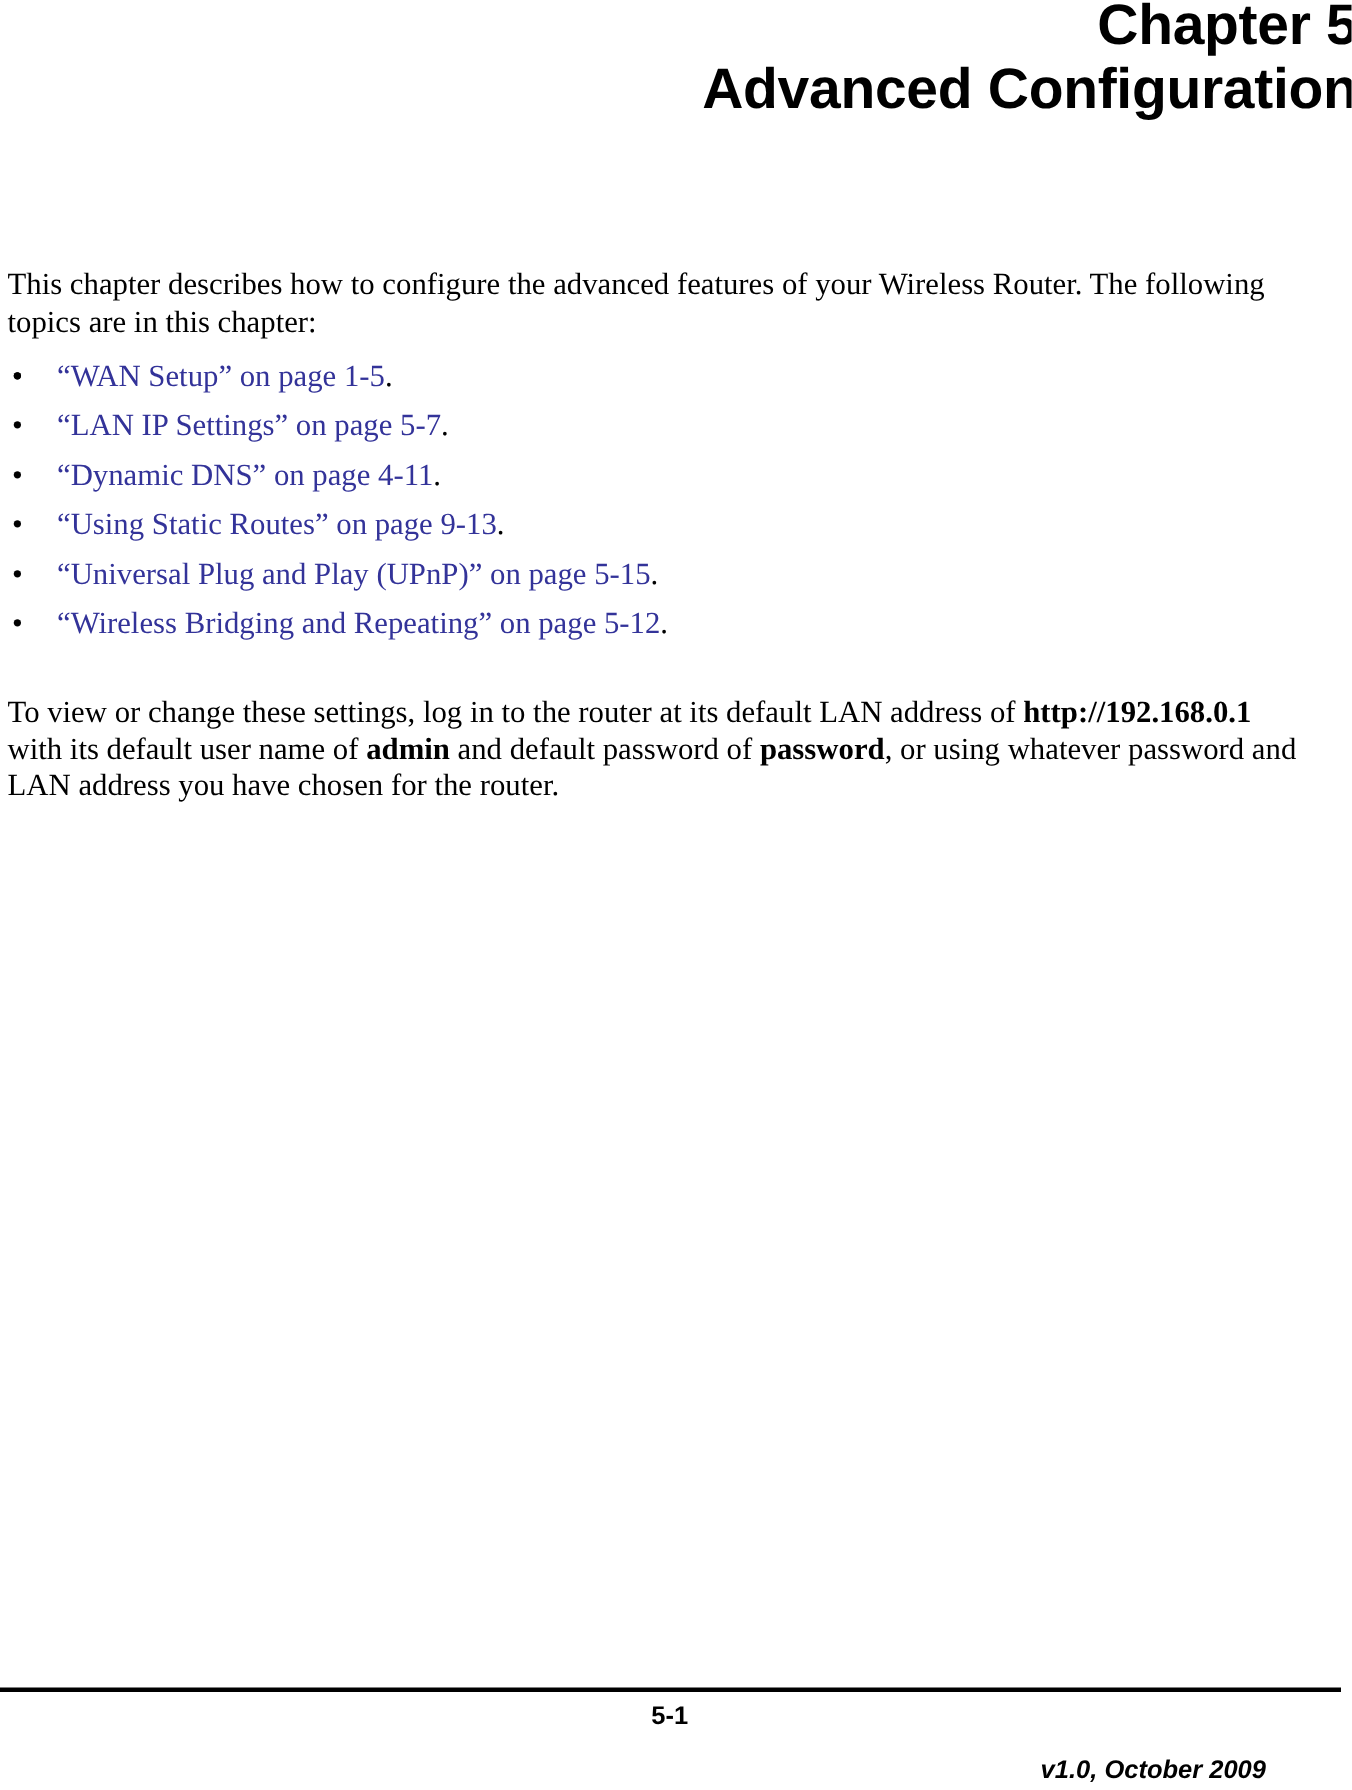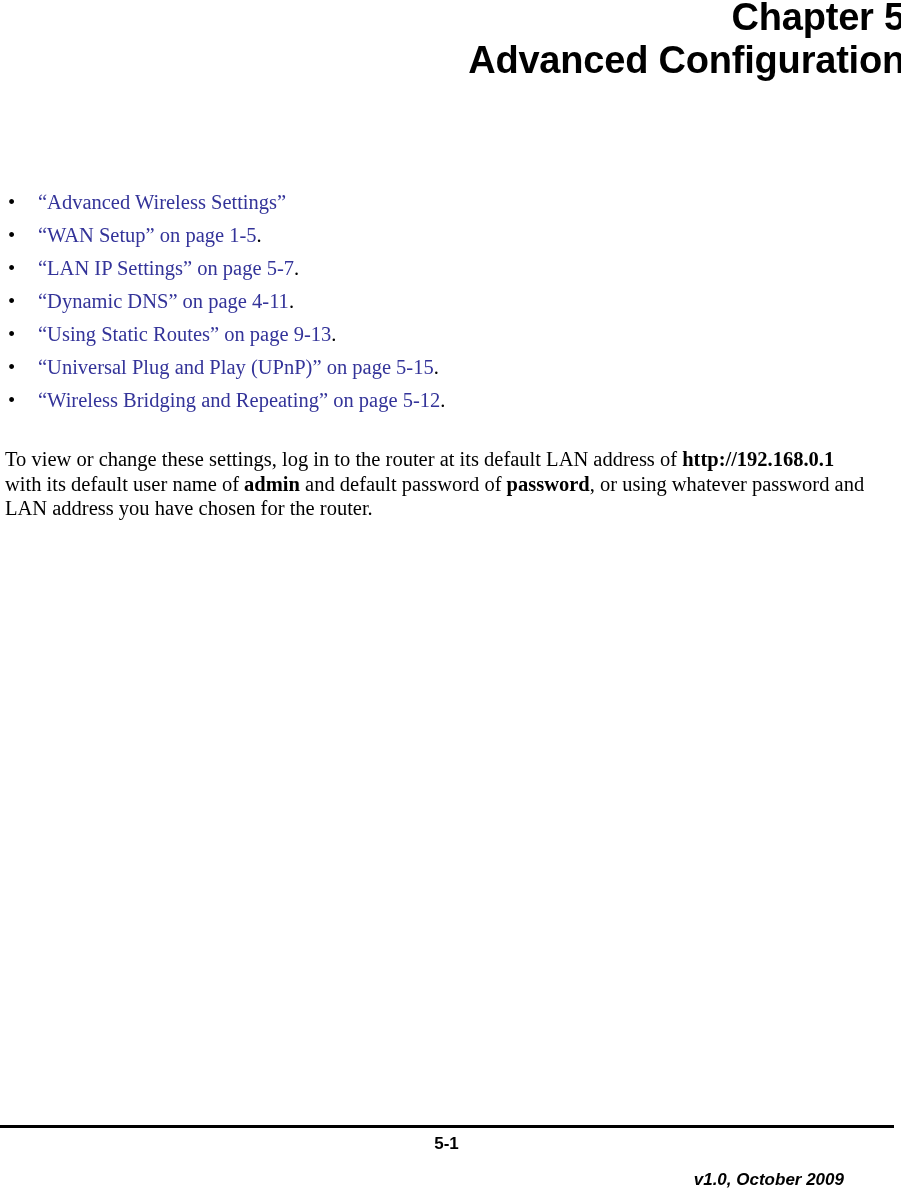--- a/index.html
+++ b/index.html
@@ -144,24 +144,25 @@
 
 <div class="page">
 
   <div class="chapter-head">
     <span class="chapter-num">Chapter 5</span>
     <span class="chapter-title">Advanced Configuration</span>
   </div>
 
   <div class="content">
 
+    <p class="para intro">This chapter describes how to configure the advanced features of your Wireless Router. The following topics are in this chapter:</p>
 
     <ul class="bullet-list">
       <li>
-        <span class="bullet-dot">•</span><span class="xref">“Advanced Wireless Settings”</span><span class="period"></span>
+        <span class="bullet-dot">•</span><span class="period"></span>
       </li>
       <li>
         <span class="bullet-dot">•</span><span class="xref">“WAN Setup” on page 1-5</span><span class="period">.</span>
       </li>
       <li>
         <span class="bullet-dot">•</span><span class="xref">“LAN IP Settings” on page 5-7</span><span class="period">.</span>
       </li>
       <li>
         <span class="bullet-dot">•</span><span class="xref">“Dynamic DNS” on page 4-11</span><span class="period">.</span>
       </li>

